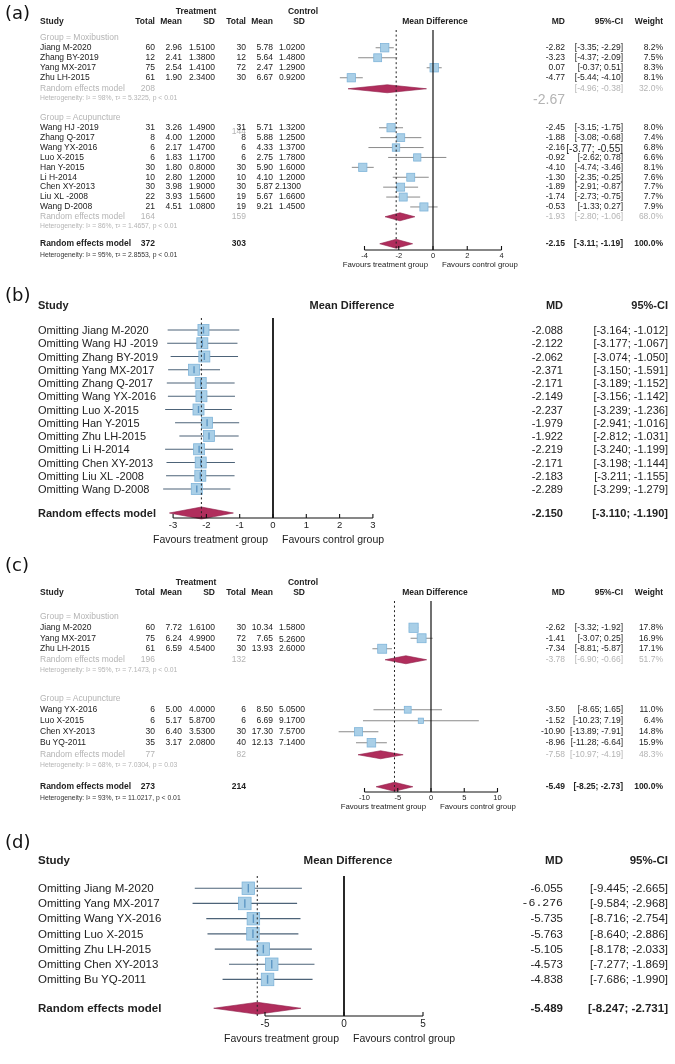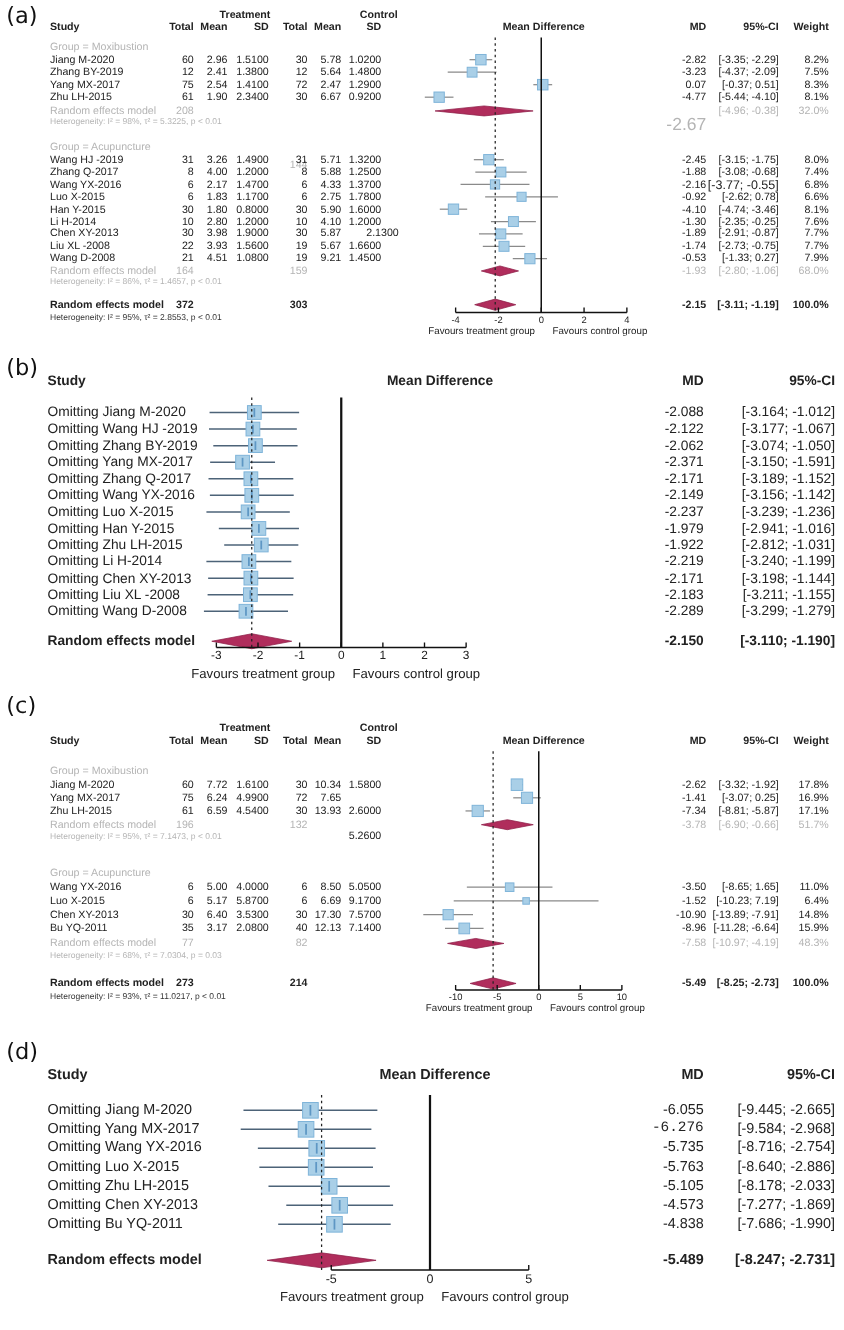--- a/index.html
+++ b/index.html
@@ -282,21 +282,21 @@
     <div class="t" style="top: 172.5px; right: 370px; font-size: 8.5px; color: rgb(34, 34, 34);">1.2000</div>
     <div class="t" style="top: 172.5px; right: 110px; font-size: 8.5px; color: rgb(34, 34, 34);">-1.30</div>
     <div class="t" style="top: 172.5px; right: 52px; font-size: 8.5px; color: rgb(34, 34, 34);">[-2.35; -0.25]</div>
     <div class="t" style="top: 172.5px; right: 12px; font-size: 8.5px; color: rgb(34, 34, 34);">7.6%</div>
     <div class="t" style="top: 182.4px; left: 40px; font-size: 8.5px; color: rgb(34, 34, 34);">Chen XY-2013</div>
     <div class="t" style="top: 182.4px; right: 520px; font-size: 8.5px; color: rgb(34, 34, 34);">30</div>
     <div class="t" style="top: 182.4px; right: 493px; font-size: 8.5px; color: rgb(34, 34, 34);">3.98</div>
     <div class="t" style="top: 182.4px; right: 460px; font-size: 8.5px; color: rgb(34, 34, 34);">1.9000</div>
     <div class="t" style="top: 182.4px; right: 429px; font-size: 8.5px; color: rgb(34, 34, 34);">30</div>
     <div class="t" style="top: 182.4px; right: 402px; font-size: 8.5px; color: rgb(34, 34, 34);">5.87</div>
-    <div class="t" style="top: 182.4px; right: 356px; font-size: 8.5px; color: rgb(34, 34, 34);">2.1300</div>
+    <div class="t" style="top: 182.4px; right: 374px; font-size: 8.5px; color: rgb(34, 34, 34);">2.1300</div>
     <div class="t" style="top: 182.4px; right: 110px; font-size: 8.5px; color: rgb(34, 34, 34);">-1.89</div>
     <div class="t" style="top: 182.4px; right: 52px; font-size: 8.5px; color: rgb(34, 34, 34);">[-2.91; -0.87]</div>
     <div class="t" style="top: 182.4px; right: 12px; font-size: 8.5px; color: rgb(34, 34, 34);">7.7%</div>
     <div class="t" style="top: 192.3px; left: 40px; font-size: 8.5px; color: rgb(34, 34, 34);">Liu XL -2008</div>
     <div class="t" style="top: 192.3px; right: 520px; font-size: 8.5px; color: rgb(34, 34, 34);">22</div>
     <div class="t" style="top: 192.3px; right: 493px; font-size: 8.5px; color: rgb(34, 34, 34);">3.93</div>
     <div class="t" style="top: 192.3px; right: 460px; font-size: 8.5px; color: rgb(34, 34, 34);">1.5600</div>
     <div class="t" style="top: 192.3px; right: 429px; font-size: 8.5px; color: rgb(34, 34, 34);">19</div>
     <div class="t" style="top: 192.3px; right: 402px; font-size: 8.5px; color: rgb(34, 34, 34);">5.67</div>
     <div class="t" style="top: 192.3px; right: 370px; font-size: 8.5px; color: rgb(34, 34, 34);">1.6600</div>
@@ -412,21 +412,21 @@
     <div class="t" style="top: 623px; right: 370px; font-size: 8.5px; color: rgb(34, 34, 34);">1.5800</div>
     <div class="t" style="top: 623px; right: 110px; font-size: 8.5px; color: rgb(34, 34, 34);">-2.62</div>
     <div class="t" style="top: 623px; right: 52px; font-size: 8.5px; color: rgb(34, 34, 34); margin-left: 12px;">[-3.32; -1.92]</div>
     <div class="t" style="top: 623px; right: 12px; font-size: 8.5px; color: rgb(34, 34, 34);">17.8%</div>
     <div class="t" style="top: 633.5px; left: 40px; font-size: 8.5px; color: rgb(34, 34, 34);">Yang MX-2017</div>
     <div class="t" style="top: 633.5px; right: 520px; font-size: 8.5px; color: rgb(34, 34, 34);">75</div>
     <div class="t" style="top: 633.5px; right: 493px; font-size: 8.5px; color: rgb(34, 34, 34);">6.24</div>
     <div class="t" style="top: 633.5px; right: 460px; font-size: 8.5px; color: rgb(34, 34, 34);">4.9900</div>
     <div class="t" style="top: 633.5px; right: 429px; font-size: 8.5px; color: rgb(34, 34, 34);">72</div>
     <div class="t" style="top: 633.5px; right: 402px; font-size: 8.5px; color: rgb(34, 34, 34);">7.65</div>
-    <div class="t" style="top: 664px; right: 370px; font-size: 8.5px; color: rgb(34, 34, 34); padding-left: 18px;">5.2600</div>
+    <div class="t" style="top: 635px; right: 370px; font-size: 8.5px; color: rgb(34, 34, 34); padding-left: 18px;">5.2600</div>
     <div class="t" style="top: 633.5px; right: 110px; font-size: 8.5px; color: rgb(34, 34, 34);">-1.41</div>
     <div class="t" style="top: 633.5px; right: 52px; font-size: 8.5px; color: rgb(34, 34, 34);">[-3.07;  0.25]</div>
     <div class="t" style="top: 633.5px; right: 12px; font-size: 8.5px; color: rgb(34, 34, 34);">16.9%</div>
     <div class="t" style="top: 644px; left: 40px; font-size: 8.5px; color: rgb(34, 34, 34);">Zhu LH-2015</div>
     <div class="t" style="top: 644px; right: 520px; font-size: 8.5px; color: rgb(34, 34, 34);">61</div>
     <div class="t" style="top: 644px; right: 493px; font-size: 8.5px; color: rgb(34, 34, 34);">6.59</div>
     <div class="t" style="top: 644px; right: 460px; font-size: 8.5px; color: rgb(34, 34, 34);">4.5400</div>
     <div class="t" style="top: 644px; right: 429px; font-size: 8.5px; color: rgb(34, 34, 34);">30</div>
     <div class="t" style="top: 644px; right: 402px; font-size: 8.5px; color: rgb(34, 34, 34);">13.93</div>
     <div class="t" style="top: 644px; right: 370px; font-size: 8.5px; color: rgb(34, 34, 34);">2.6000</div>

